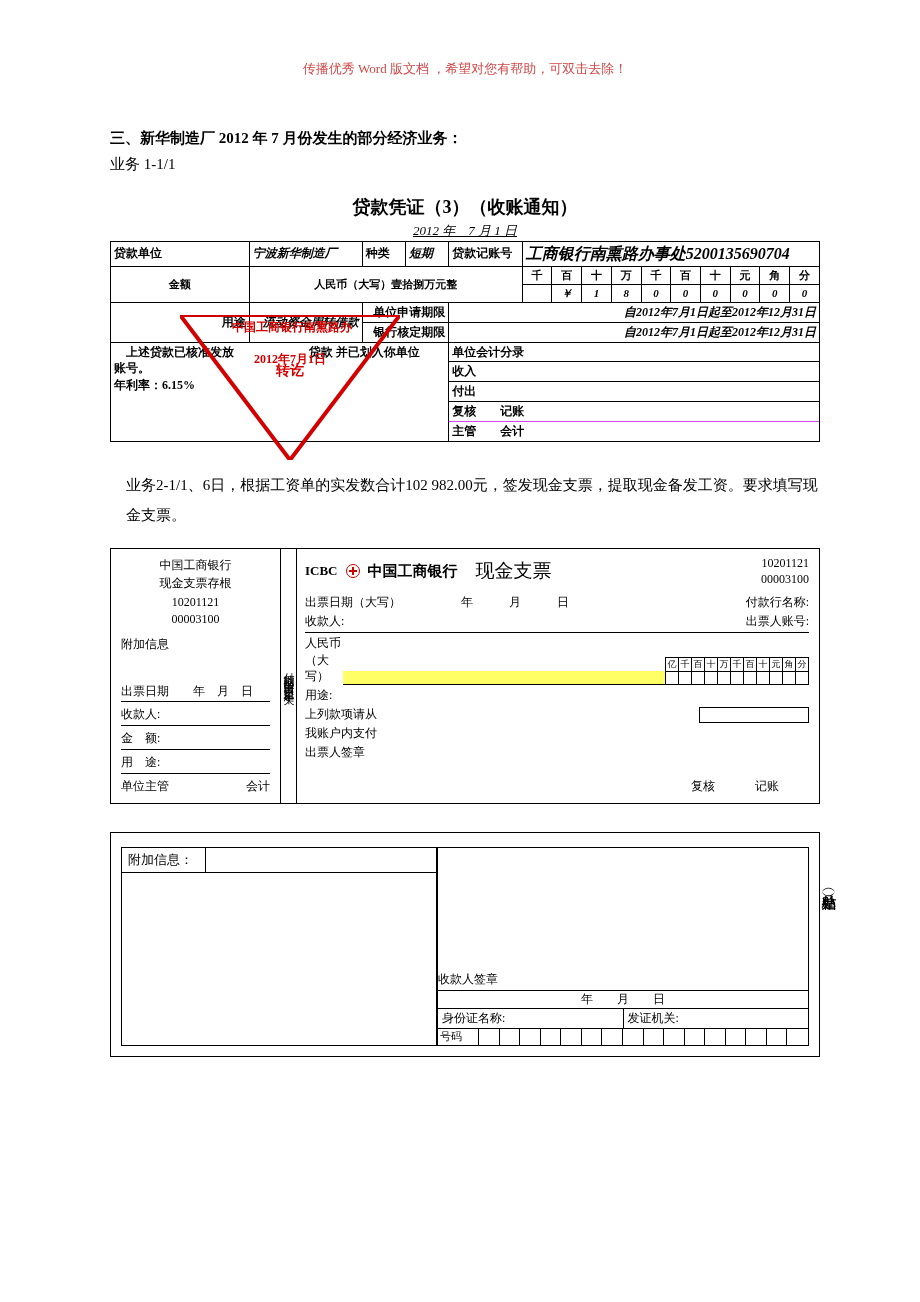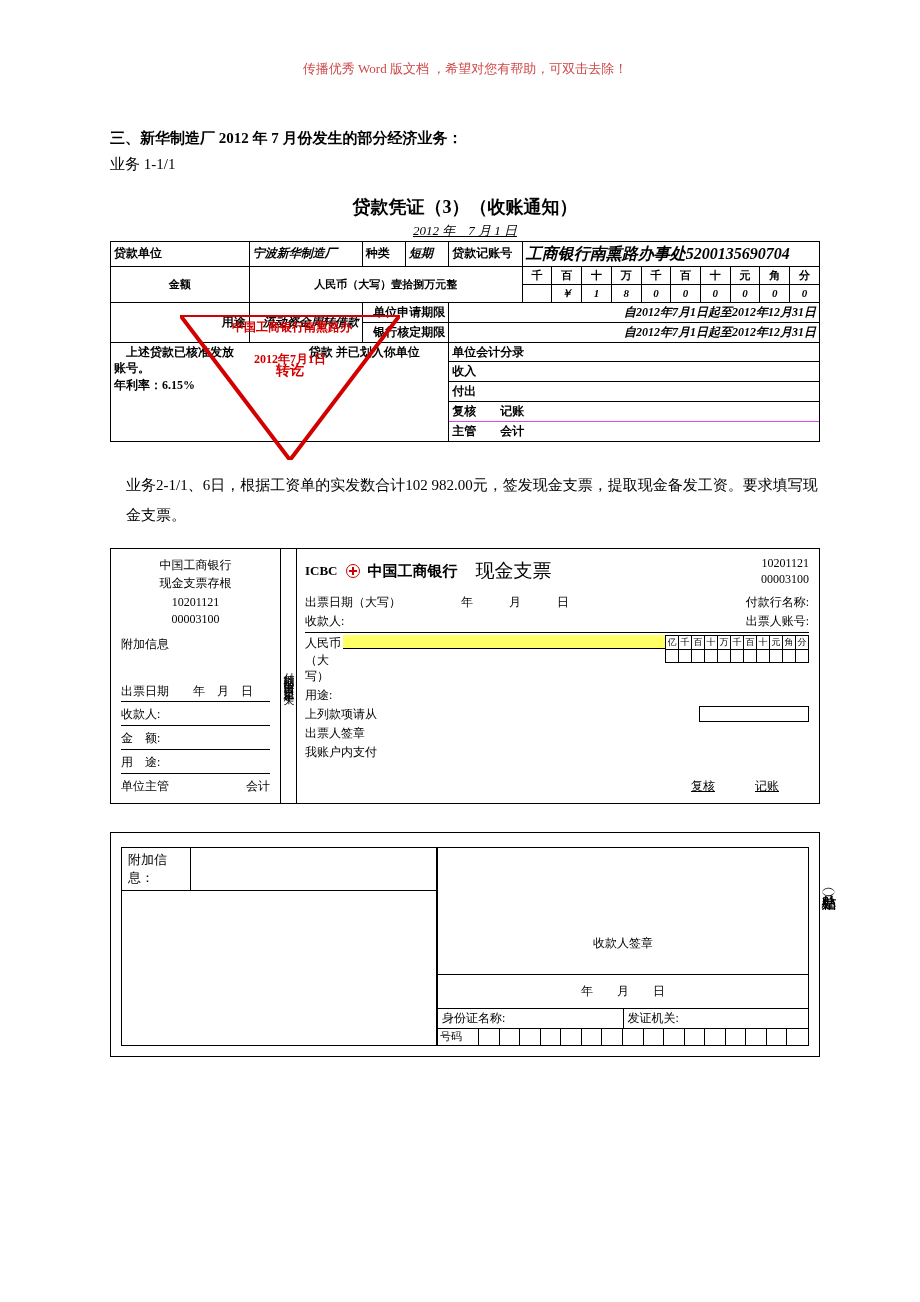--- a/index.html
+++ b/index.html
@@ -108,31 +108,31 @@
     }
     .cheque-body { flex: 1; padding: 6px 10px 6px 8px; }
     .cb-head { display: flex; align-items: center; gap: 8px; margin-bottom: 6px; }
     .icbc-logo { font-weight: bold; font-size: 13px; }
     .icbc-circle {
       display:inline-block; width:14px; height:14px; border:1.5px solid #c00;
       border-radius:50%; position:relative; vertical-align:-2px;
     }
     .icbc-circle:after{content:"";position:absolute;top:2px;left:5px;width:2px;height:8px;background:#c00;}
     .icbc-circle:before{content:"";position:absolute;top:5px;left:2px;width:8px;height:2px;background:#c00;}
-    .cb-row { display: flex; align-items: flex-start; margin: 2px 0; }
+    .cb-row { display: flex; align-items: flex-end; margin: 2px 0; }
     .highlight { background: #ffff66; flex: 1; height: 14px; border-bottom: 1px solid #000; padding:0 2px; }
     .digit-grid {
       display: grid;
       grid-template-columns: repeat(11, 13px);
       margin-left: auto;
     }
     .digit-grid div { border: 1px solid #000; height: 14px; font-size: 9px; text-align:center; line-height:12px; margin-left:-1px; }
     .digit-grid .lab { border-bottom:none; }
     .rect-small { border:1px solid #000; width: 110px; height: 16px; margin-left: 4px; }
-    .check-bot { display:flex; justify-content: flex-end; gap: 40px; margin-top: 18px; padding-right: 30px; text-decoration: underline; }
+    .check-bot { display:flex; justify-content: flex-end; gap: 40px; margin-top: 18px; padding-right: 30px; }
 
     .attach-box {
       border: 1px solid #000;
       margin-top: 28px;
       padding: 14px 10px 10px 10px;
       position: relative;
       display: flex;
       height: 225px;
     }
     .attach-left {
@@ -149,22 +149,22 @@
       font-size: 13px;
     }
     .attach-left-space { border:1px solid #000; flex:1; border-top:none; }
     .attach-right {
       flex: 1;
       border: 1px solid #000;
       display: flex;
       flex-direction: column;
     }
     .ar-top { flex:1; }
-    .ar-sig { text-align:center; font-size:12px; padding: 2px 0; }
-    .ar-date { text-align:center; font-size:12px; border-top:1px solid #000; padding:8px 0;margin-top:20px; }
+    .ar-sig { font-size:12px; padding: 2px 0; }
+    .ar-date { text-align:center; font-size:12px; border-top:1px solid #000; padding:0 0; }
     .ar-row { display:flex; border-top:1px solid #000; font-size:12px; }
     .ar-cell { border-right:1px solid #000; padding:1px 4px; }
     .ar-grid { display: grid; grid-template-columns: repeat(18, 1fr); border-top:1px solid #000; }
     .ar-grid div { border-right:1px solid #000; height:16px; font-size:11px; padding:0 2px; }
     .ar-grid div:last-child { border-right:none; }
     .vside {
       position: absolute;
       right: -20px;
       top: 50px;
       writing-mode: vertical-rl;
@@ -344,37 +344,37 @@
         </span>
       </div>
       <div class="cb-row">
           <span>用途:</span>
         </div>
       <div class="cb-row">
         <span>上列款项请从</span>
         <span class="rect-small" style="margin-left:auto"></span>
       </div>
       <div class="cb-row">
+          <span>我账户内支付</span>
+        </div>
+      <div class="cb-row">
           <span>出票人签章</span>
-        </div>
-      <div class="cb-row">
-          <span>我账户内支付</span>
         </div>
       <div class="check-bot">
         <span>复核</span>
         <span>记账</span>
       </div>
     </div>
   </div>
 </div>
 
 <div class="attach-box">
   <div class="attach-left">
     <div class="attach-label-row">
-      <div class="attach-label-cell" style="width:70px">附加信息：</div>
+      <div class="attach-label-cell" style="width:85px">附加信息：</div>
       <div class="attach-label-cell" style="flex:1;border-left:none"></div>
     </div>
     <div class="attach-left-space"></div>
   </div>
   <div class="attach-right">
     <div class="ar-top"></div>
     <div class="ar-sig">收款人签章</div>
     <div class="ar-date">年　　月　　日</div>
     <div class="ar-row">
       <div class="ar-cell" style="flex:1">身份证名称:</div>

